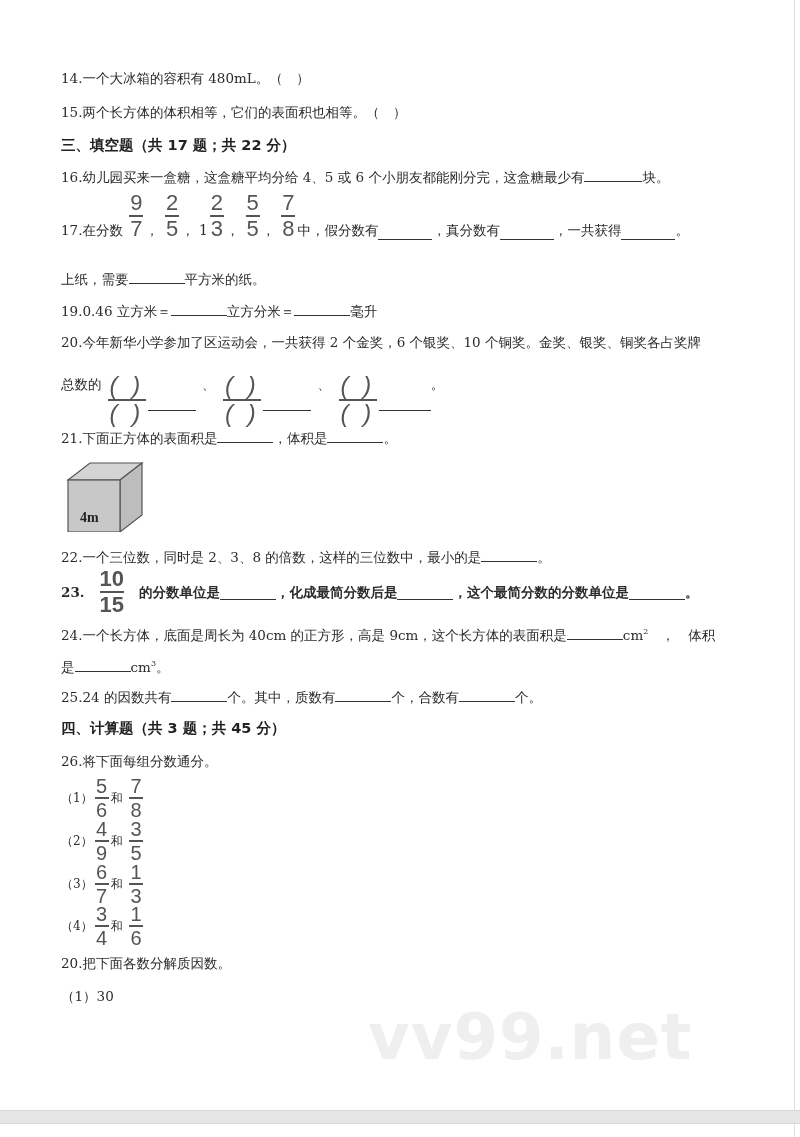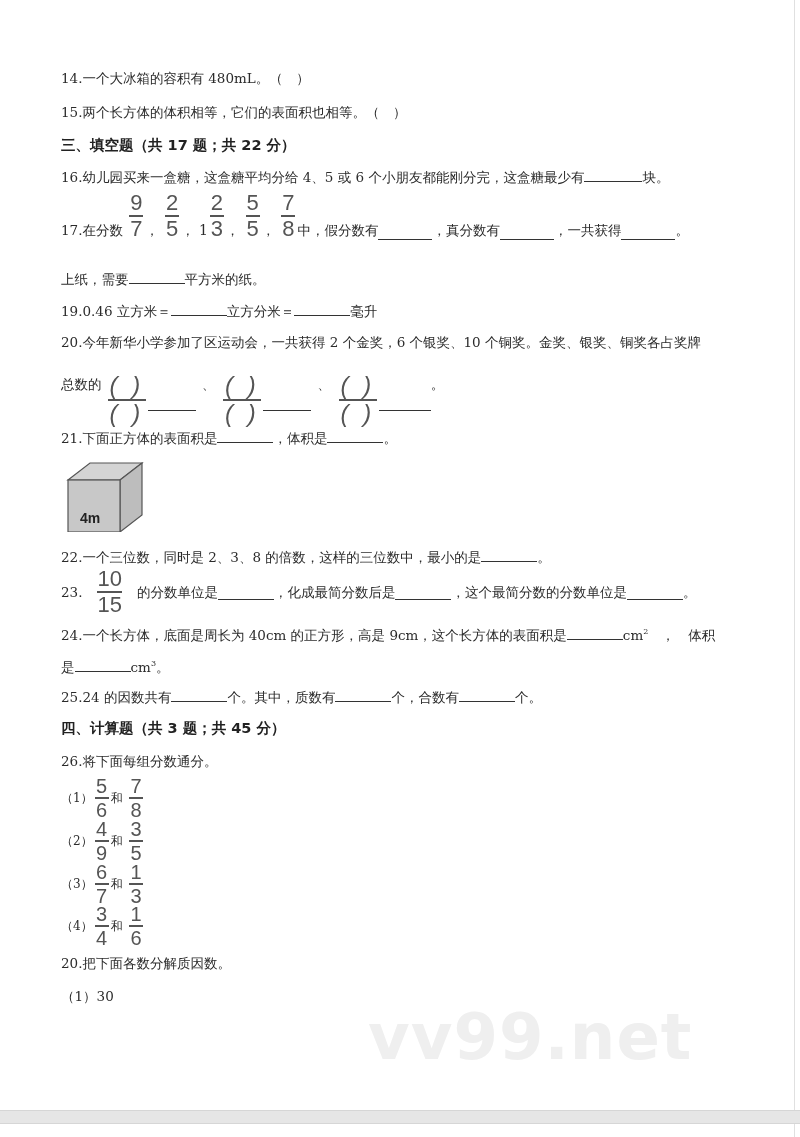--- a/index.html
+++ b/index.html
@@ -106,28 +106,28 @@
   <div class="line" style="top:428px">
     <span>21.下面正方体的表面积是</span><span class="blank" style="width:56px"></span><span>，体积是</span><span class="blank" style="width:56px"></span><span>。</span>
   </div>
 
   <div class="cube">
     <svg width="80" height="70" viewBox="0 0 80 70">
       <polygon points="2,18 24,1 76,1 54,18" fill="#d4d4d4" stroke="#555" stroke-width="1.2"></polygon>
       <polygon points="54,18 76,1 76,53 54,70" fill="#bdbdbd" stroke="#555" stroke-width="1.2"></polygon>
       <rect x="2" y="18" width="52" height="52" fill="#c8c8c8" stroke="#555" stroke-width="1.2"></rect>
     </svg>
-    <span style="position:absolute; left:14px; top:48px; font-family:Liberation Sans, sans-serif; font-weight:bold; font-size:14px; color:#222;">4m</span>
+    <span style="position:absolute; left:14px; top:48px; font-family:Liberation Serif, serif; font-weight:bold; font-size:14px; color:#222;">4m</span>
   </div>
 
   <div class="line" style="top:547px">
     <span>22.一个三位数，同时是 2、3、8 的倍数，这样的三位数中，最小的是</span><span class="blank" style="width:56px"></span><span>。</span>
   </div>
 
-  <div class="line" style="top:572px; height:40px; display:flex; align-items:center;">
+  <div class="line" style="top:572px; height:40px; display:flex; align-items:center;font-weight:bold;">
     <span>23.</span>
       <span class="frac" style="margin:15px">
         <span class="n">10</span>
         <span class="bar"></span>
         <span class="d">15</span>
       </span>
     <span>的分数单位是</span>
       <span class="blank" style="width:56px"></span>
     <span>，化成最简分数后是</span>
       <span class="blank" style="width:56px"></span>

